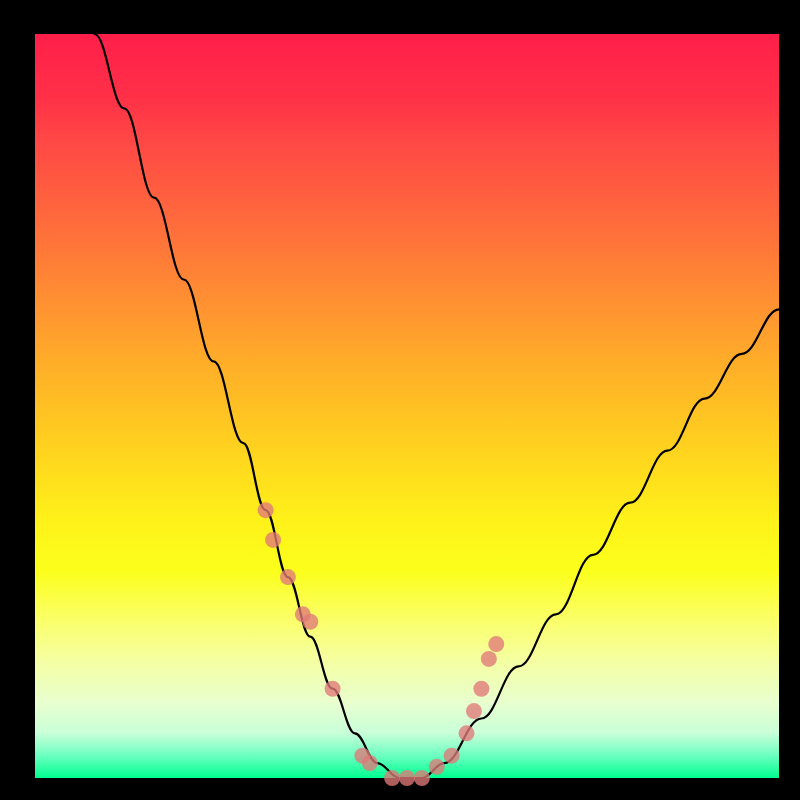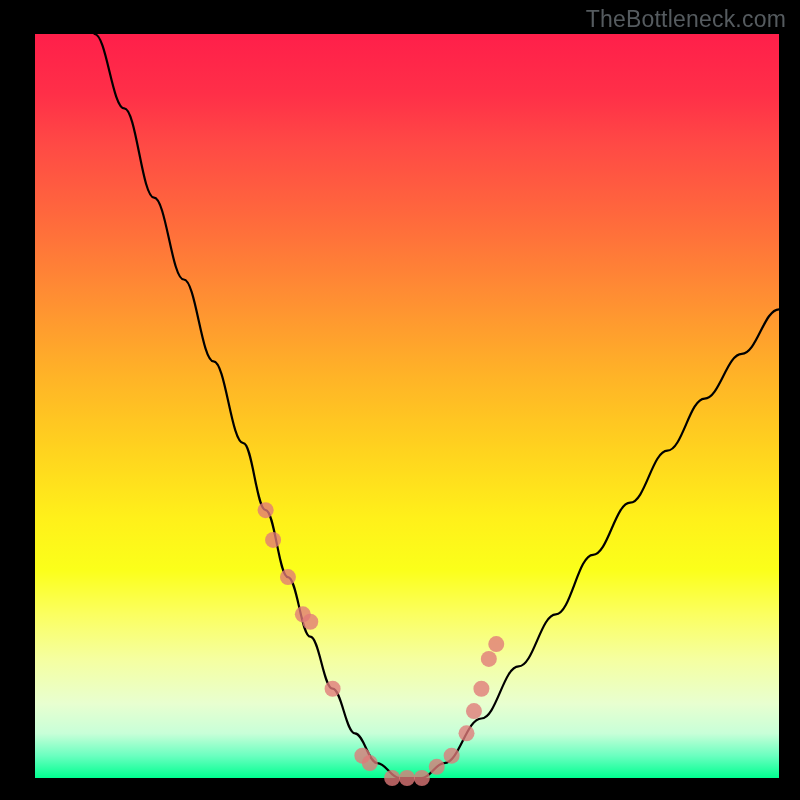--- a/index.html
+++ b/index.html
@@ -57,21 +57,20 @@
     width: 744px;
     height: 744px;
     overflow: visible;
   }
 </style>
 </head>
 <body>
 
 <div class="stage">
 
-  <div class="watermark">TheBottleneck.com</div>
 
   <div class="plot-area">
     <svg class="curve" viewBox="0 0 744 744" preserveAspectRatio="none">
       <g id="curve-group">
           <path d="M 59.52 0.00 C 71.42 0.00, 77.38 74.40, 89.28 74.40 C 101.18 74.40, 107.14 163.68, 119.04 163.68 C 130.94 163.68, 136.90 245.52, 148.80 245.52 C 160.70 245.52, 166.66 327.36, 178.56 327.36 C 190.46 327.36, 196.42 409.20, 208.32 409.20 C 217.25 409.20, 221.71 476.16, 230.64 476.16 C 239.57 476.16, 244.03 543.12, 252.96 543.12 C 261.89 543.12, 266.35 602.64, 275.28 602.64 C 284.21 602.64, 288.67 654.72, 297.60 654.72 C 306.53 654.72, 310.99 699.36, 319.92 699.36 C 328.85 699.36, 333.31 729.12, 342.24 729.12 C 351.17 729.12, 355.63 744.00, 364.56 744.00 C 373.49 744.00, 377.95 744.00, 386.88 744.00 C 395.81 744.00, 400.27 729.12, 409.20 729.12 C 424.08 729.12, 431.52 684.48, 446.40 684.48 C 461.28 684.48, 468.72 632.40, 483.60 632.40 C 498.48 632.40, 505.92 580.32, 520.80 580.32 C 535.68 580.32, 543.12 520.80, 558.00 520.80 C 572.88 520.80, 580.32 468.72, 595.20 468.72 C 610.08 468.72, 617.52 416.64, 632.40 416.64 C 647.28 416.64, 654.72 364.56, 669.60 364.56 C 684.48 364.56, 691.92 319.92, 706.80 319.92 C 721.68 319.92, 729.12 275.28, 744.00 275.28" fill="none" stroke="#000000" stroke-width="2.2" stroke-linecap="round"></path>
         </g>
       <g id="dots-group">
           <circle cx="230.64" cy="476.16" r="8" fill="#e07878" fill-opacity="0.78"></circle>
           <circle cx="238.08" cy="505.92" r="8" fill="#e07878" fill-opacity="0.78"></circle>
           <circle cx="252.96" cy="543.12" r="8" fill="#e07878" fill-opacity="0.78"></circle>

